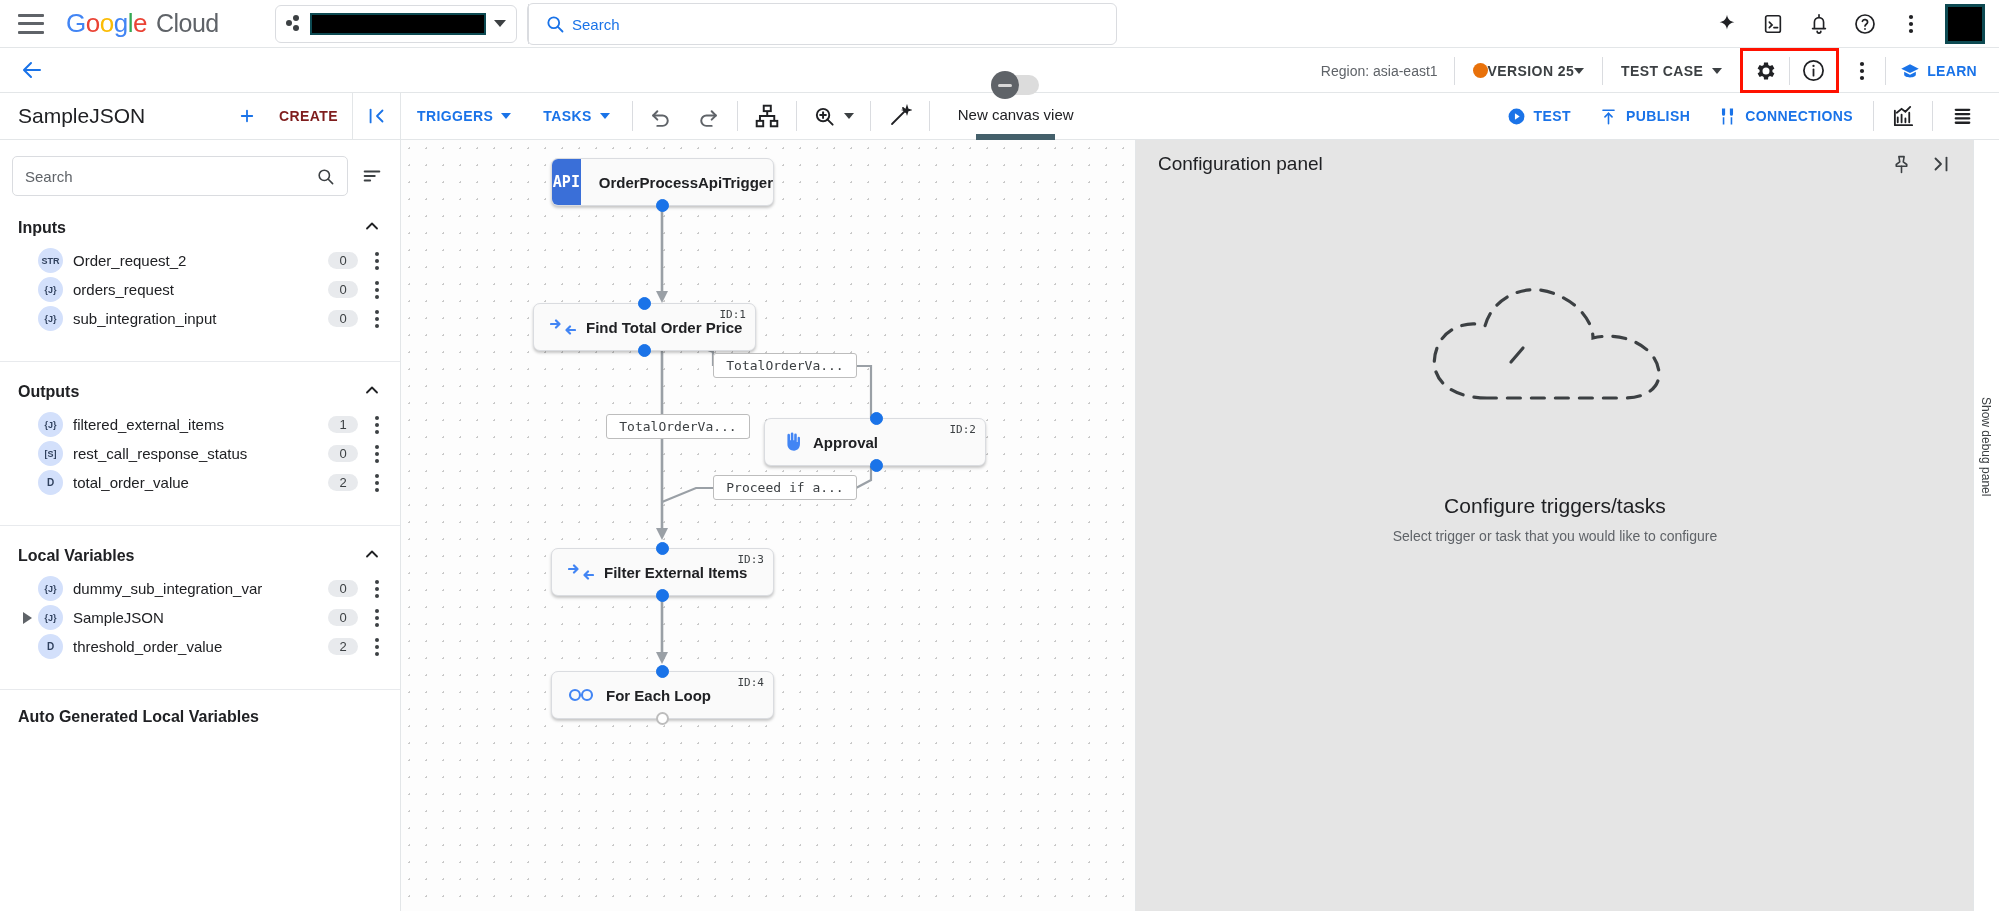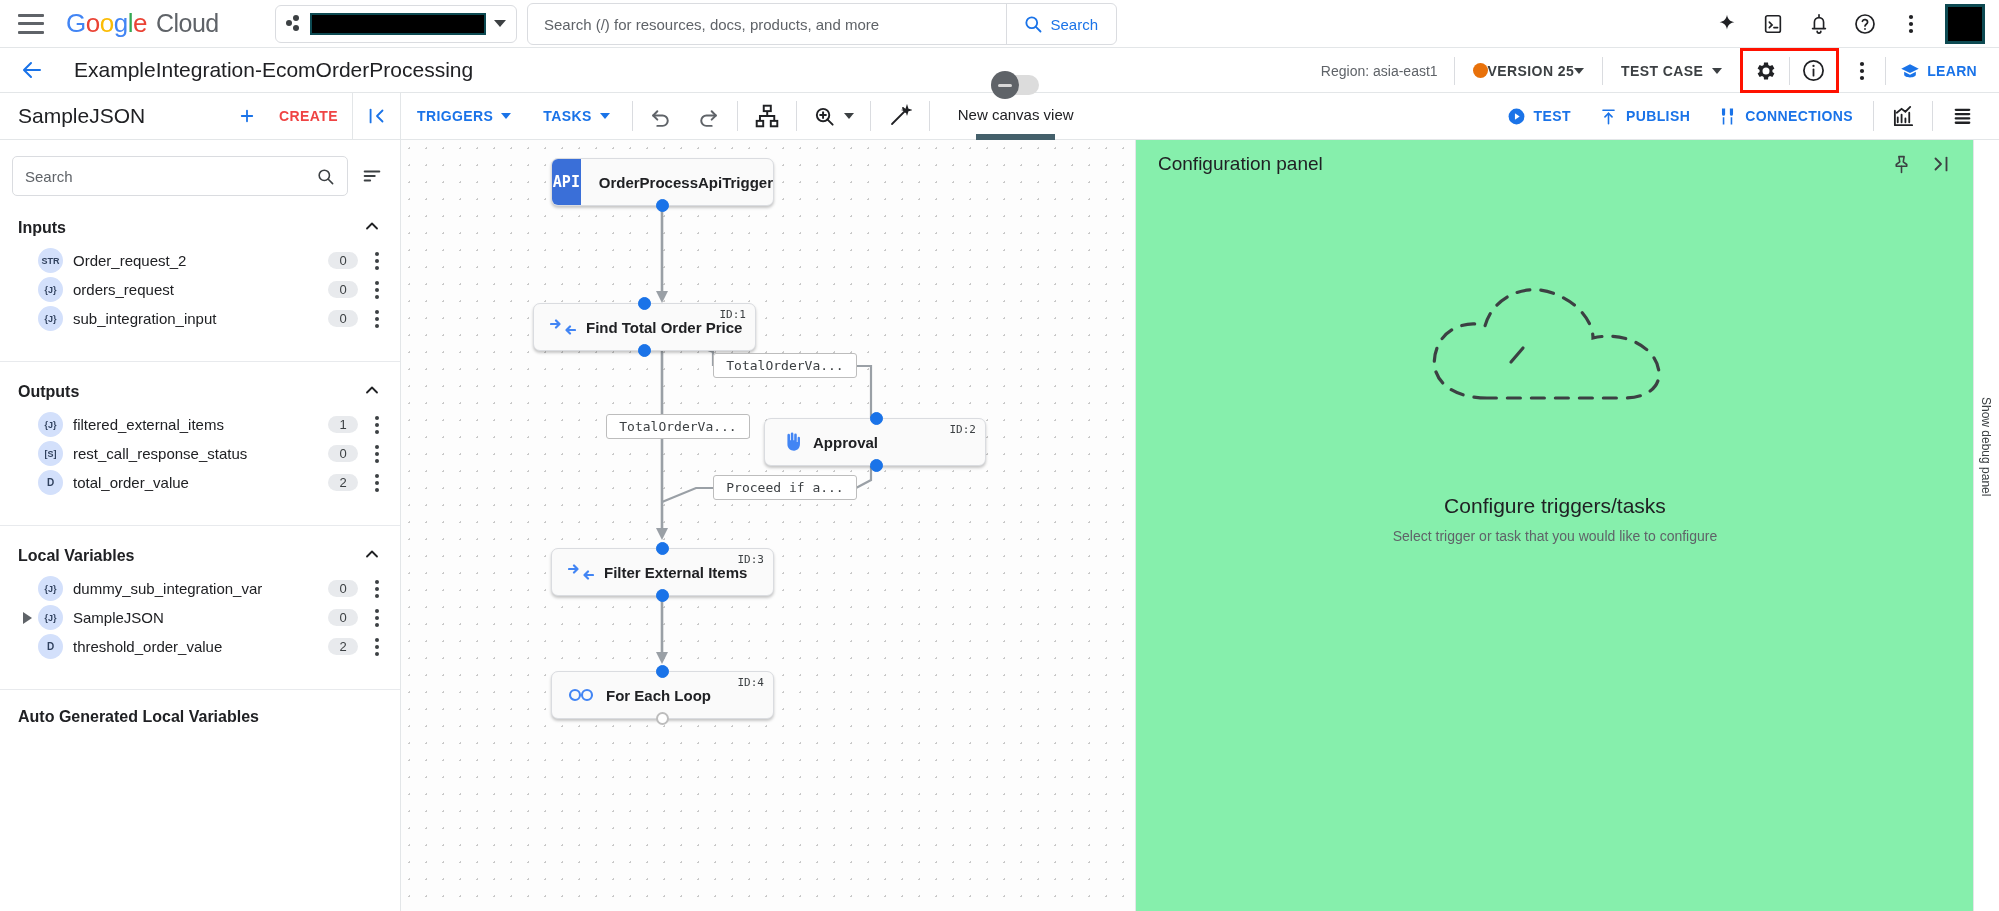--- a/index.html
+++ b/index.html
@@ -99,21 +99,21 @@
   .preview-chip { background:#44606b; color:#fff; font-size:13px; font-weight:bold;
      letter-spacing:.5px; padding:4px 8px; }
   .tb-action { display:flex;align-items:center;gap:8px;color:#1a73e8;font-size:14px;font-weight:bold;
      letter-spacing:.4px;padding:0 14px;cursor:pointer;}
 
   
   .sidebar { position:absolute; top:93px; left:0; width:401px; height:818px;
     border-right:1px solid #e3e6e8; background:#fff; overflow:hidden;}
   .sb-head { height:47px; display:flex;align-items:center; border-bottom:1px solid #e3e6e8;}
   .sb-title { font-size:21px; margin-left:18px; flex:1; }
-  .sb-create { display:flex;align-items:center;gap:23px;color:#ef4444;font-size:14px;font-weight:bold;
+  .sb-create { display:flex;align-items:center;gap:23px;color:#7f1d1d;font-size:14px;font-weight:bold;
      letter-spacing:.4px; cursor:pointer;}
   .sb-collapse { width:48px;height:47px;display:flex;align-items:center;justify-content:center;
      border-left:1px solid #e3e6e8;margin-left:14px;color:#1a73e8;cursor:pointer;}
   .sb-search-row { display:flex;align-items:center; padding:16px 14px 10px 12px; gap:10px;}
   .sb-search { flex:1; height:40px;border:1px solid #dadce0;border-radius:5px;
      display:flex;align-items:center;padding:0 12px;}
   .sb-search .ph2 { flex:1;font-size:15px;color:#5f6368;}
   .sort-icon { width:28px;height:28px;display:flex;align-items:center;justify-content:center;cursor:pointer;}
   .sb-group-title { font-size:16px;font-weight:bold;padding:10px 18px 6px 18px;display:flex;
      align-items:center;}
@@ -149,21 +149,21 @@
   .port { position:absolute; width:13px;height:13px;border-radius:50%;background:#1a73e8;
      border:1px solid #1a73e8; }
   .port.hollow { background:#fff; border:2px solid #bdbdbd;}
   .edge-label { position:absolute; background:#fff; border:1px solid #bdbdbd; border-radius:3px;
      font-size:13px; font-family:"DejaVu Sans Mono", monospace; color:#3c4043;
      display:flex;align-items:center;justify-content:center; height:25px; }
   .node-icon { margin-left:16px; margin-right:10px; display:flex;align-items:center; }
 
   
   .cfgpanel { position:absolute; top:140px; left:1135px; width:838px; height:771px;
-     border-left:1px solid #e3e6e8; background:#86efac; }
+     border-left:1px solid #e3e6e8; background:#e5e5e5; }
   .cfg-head { height:48px; display:flex;align-items:center; padding:0 12px 0 22px;}
   .cfg-title { flex:1; font-size:19px; color:#202124;}
   .cfg-ic { width:40px;height:40px;display:flex;align-items:center;justify-content:center;
      color:#3c4043;cursor:pointer;}
   .cfg-body { position:absolute; top:130px; left:0; width:838px;
      display:flex;flex-direction:column;align-items:center;}
   .cfg-cloud { margin-bottom:70px; }
   .cfg-h { font-size:21px; color:#202124; margin-bottom:10px; }
   .cfg-p { font-size:14px; color:#5f6368; }
 
@@ -197,21 +197,20 @@
       <div class="proj-icon">
           <i></i>
           <i></i>
           <i></i>
         </div>
       <div class="proj-redacted"></div>
       <div class="caret-dn"></div>
     </div>
 
     <div class="searchbar">
-      <div class="ph">Search (/) for resources, docs, products, and more</div>
       <div class="search-btn">
         <svg width="20" height="20" viewBox="0 0 24 24" fill="none" stroke="#1a73e8" stroke-width="2.2">
           <circle cx="10.5" cy="10.5" r="6.5"></circle>
             <line x1="15.5" y1="15.5" x2="21" y2="21" stroke-linecap="round"></line>
         </svg>
         <span>Search</span>
       </div>
     </div>
 
     <div class="topright">
@@ -249,21 +248,20 @@
       <div class="avatar"></div>
     </div>
   </div>
 
   <div class="subhead">
     <div class="back-arrow">
       <svg width="24" height="24" viewBox="0 0 24 24" fill="none" stroke="#1a73e8" stroke-width="2" stroke-linecap="round" stroke-linejoin="round">
         <path d="M20 12H5M11 5l-7 7 7 7"></path>
       </svg>
     </div>
-    <div class="page-title">ExampleIntegration-EcomOrderProcessing</div>
 
     <div class="sh-right">
       <div class="region-txt">Region: asia-east1</div>
       <div class="vdiv"></div>
       <div class="ver-btn">
         <div class="ver-dot"></div>
         <div class="ver-lbl">VERSION 25</div>
         <div class="tiny-caret"></div>
       </div>
       <div class="vdiv"></div>

